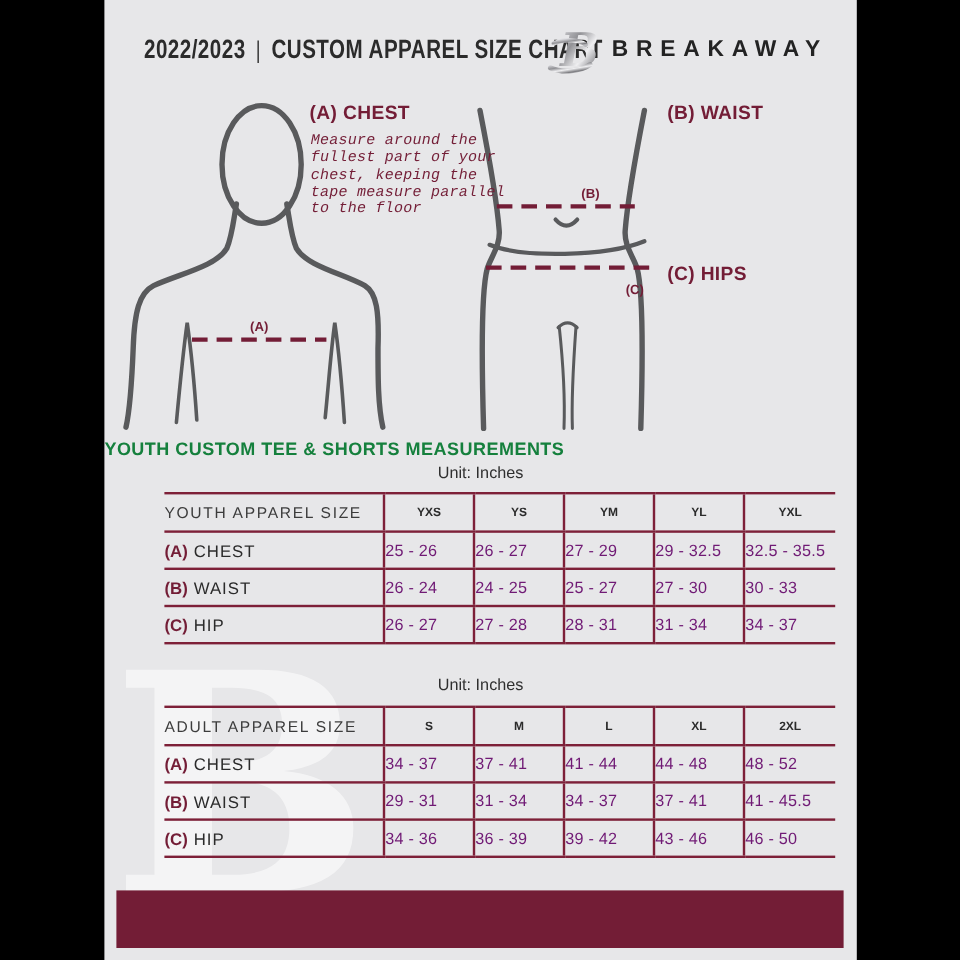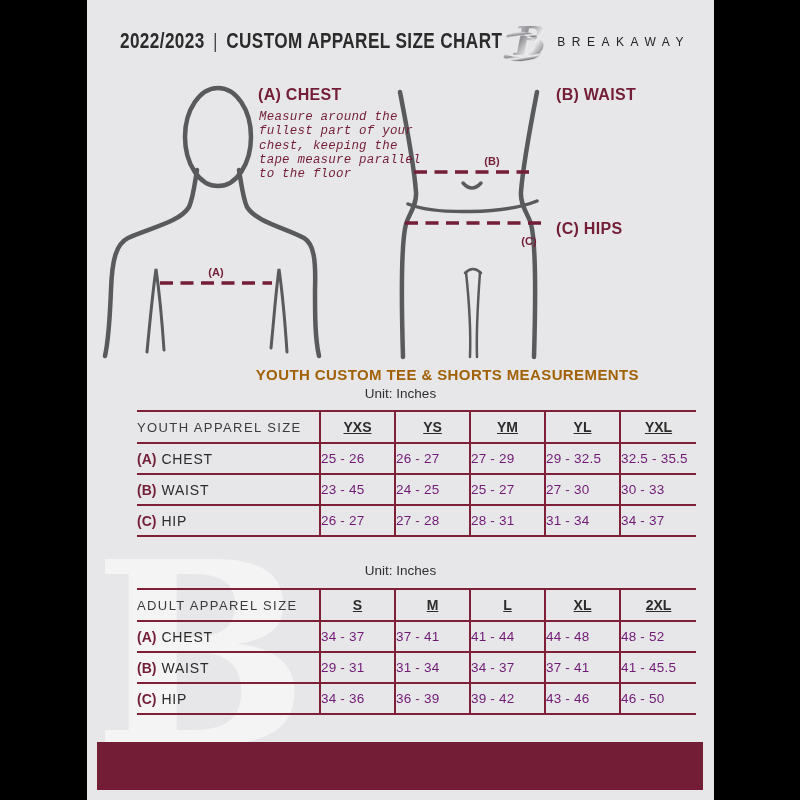--- a/index.html
+++ b/index.html
@@ -19,57 +19,57 @@
     background:var(--pagebg);overflow:hidden;
   }
   
   .chart-title{
     position:absolute;left:33px;top:28px;display:flex;align-items:baseline;gap:11px;
     color:var(--dark);font-weight:bold;font-size:22px;letter-spacing:.5px;
     transform:scaleX(.78);transform-origin:left center;white-space:nowrap;
   }
   .chart-title .sep{font-weight:normal;color:#3a3a3a;font-size:20px;}
   .brand{position:absolute;right:24px;top:16px;display:flex;align-items:center;gap:9px;}
-  .brand-name{font-size:12px;font-weight:normal;color:#232323;letter-spacing:6.5px;margin-top:4px;}
+  .brand-name{font-size:19px;font-weight:bold;color:#232323;letter-spacing:6.5px;margin-top:4px;}
   
   .guide-head{
     position:absolute;color:var(--maroon);font-weight:bold;font-size:16px;letter-spacing:.3px;
   }
   .guide-desc{
     position:absolute;color:var(--maroon);font-style:italic;font-size:12.5px;line-height:1.14;
     white-space:pre-line;letter-spacing:.2px;
   }
   #guideA-h{left:171px;top:86px;}   #guideA-d{left:172px;top:110px;font-family:Liberation Mono, monospace;}
   #guideB-h{left:469px;top:86px;}   #guideB-d{left:470px;top:110px;}
   #guideC-h{left:469px;top:220px;}  #guideC-d{left:470px;top:245px;}
   
   .figures{position:absolute;left:0;top:78px;width:627px;height:292px;}
   
   .sec-title{
-    position:absolute;left:0;width:552px;text-align:right;color:#a16207;
+    position:absolute;left:0;width:552px;text-align:left;color:#15803d;
     font-weight:bold;font-size:15px;letter-spacing:.4px;
   }
   .sec-unit{
     position:absolute;left:0;width:627px;text-align:center;color:#2f2f2f;
     font-size:13.5px;
   }
   #youth-title{top:366px;} #youth-unit{top:386px;}
   #adult-title{top:543px;} #adult-unit{top:563px;}
   table.size{
     position:absolute;left:34px;width:559px;border-collapse:collapse;table-layout:fixed;margin-left:16px;
   }
   #youth-table{top:410px;} #adult-table{top:588px;}
   table.size td,table.size th{
     border-top:2px solid var(--border);border-bottom:2px solid var(--border);
     padding:0;vertical-align:middle;background:transparent;
   }
   table.size td+td,table.size th+th{border-left:2px solid var(--border);}
   table.size tr.hdr{height:32px;}
   table.size tr.row{height:31px;}
-  th.sizecol{font-size:14px;font-weight:bold;color:#2b2b2b;text-align:center;text-decoration:underline;}
+  th.sizecol{font-size:10px;font-weight:bold;color:#2b2b2b;text-align:center;}
   th.labelcol{
     font-size:13px;font-weight:normal;color:#3c3c3c;text-align:left;
     padding-left:13px;letter-spacing:1.4px;
   }
   td.rowlabel{font-size:14px;color:#2b2b2b;text-align:left;padding-left:13px;letter-spacing:.8px;}
   td.rowlabel .key{color:var(--maroon);font-weight:bold;margin-right:5px;letter-spacing:0;}
   td.val{font-size:13.5px;color:#701a75;text-align:left;letter-spacing:.2px;}
   
   .watermark{
     position:absolute;left:6px;top:528px;font-family:"DejaVu Serif",serif;font-weight:bold;
@@ -174,21 +174,21 @@
     <tr class="row">
       <td class="rowlabel"><span class="key">(A)</span><span>CHEST</span></td>
       <td class="val">25 - 26</td>
       <td class="val">26 - 27</td>
       <td class="val">27 - 29</td>
       <td class="val">29 - 32.5</td>
       <td class="val">32.5 - 35.5</td>
     </tr>
     <tr class="row">
       <td class="rowlabel"><span class="key">(B)</span><span>WAIST</span></td>
-      <td class="val">23 - 45</td>
+      <td class="val">26 - 24</td>
       <td class="val">24 - 25</td>
       <td class="val">25 - 27</td>
       <td class="val">27 - 30</td>
       <td class="val">30 - 33</td>
     </tr>
     <tr class="row">
       <td class="rowlabel"><span class="key">(C)</span><span>HIP</span></td>
       <td class="val">26 - 27</td>
       <td class="val">27 - 28</td>
       <td class="val">28 - 31</td>

